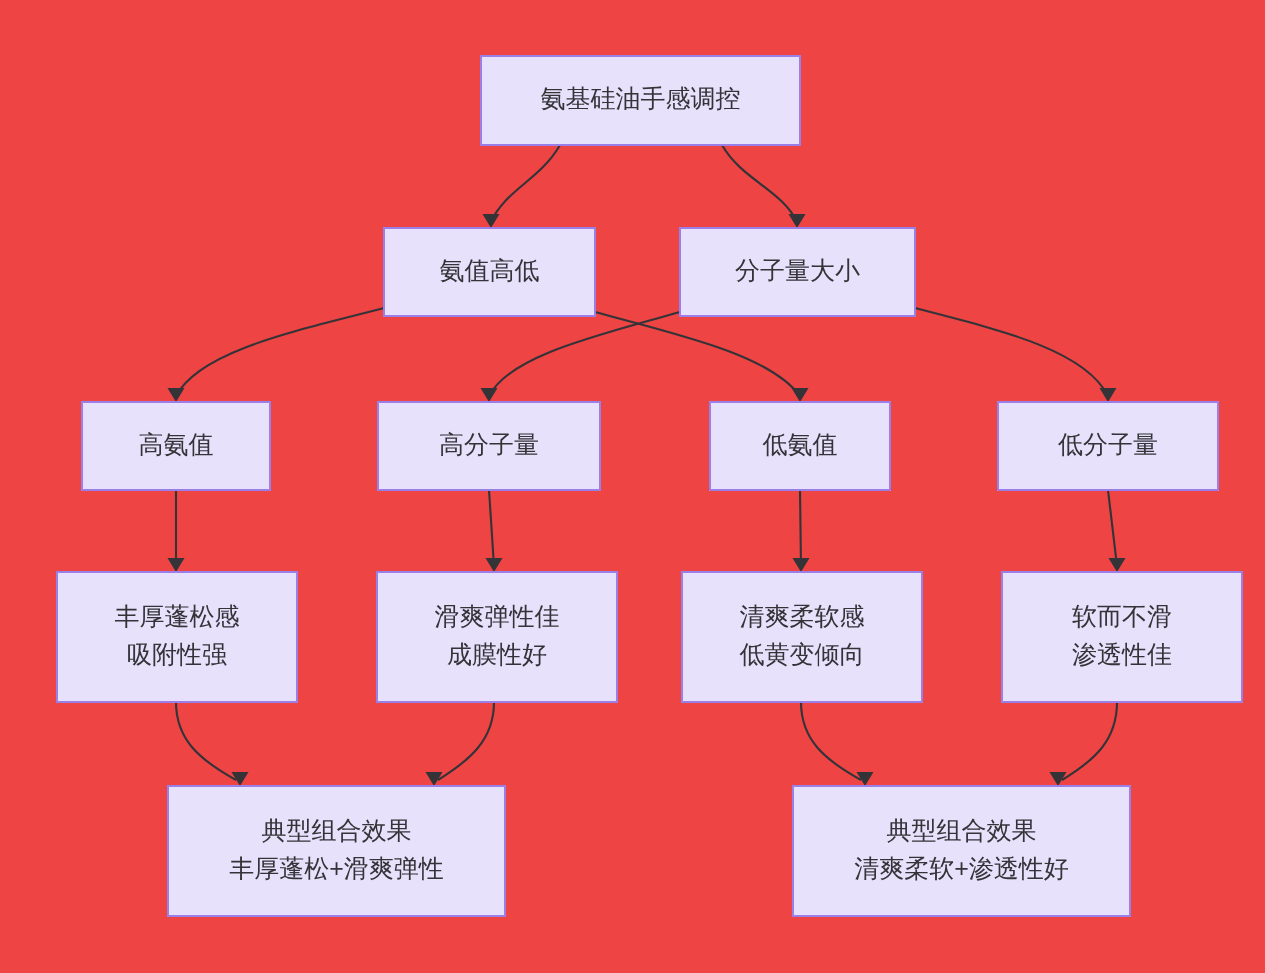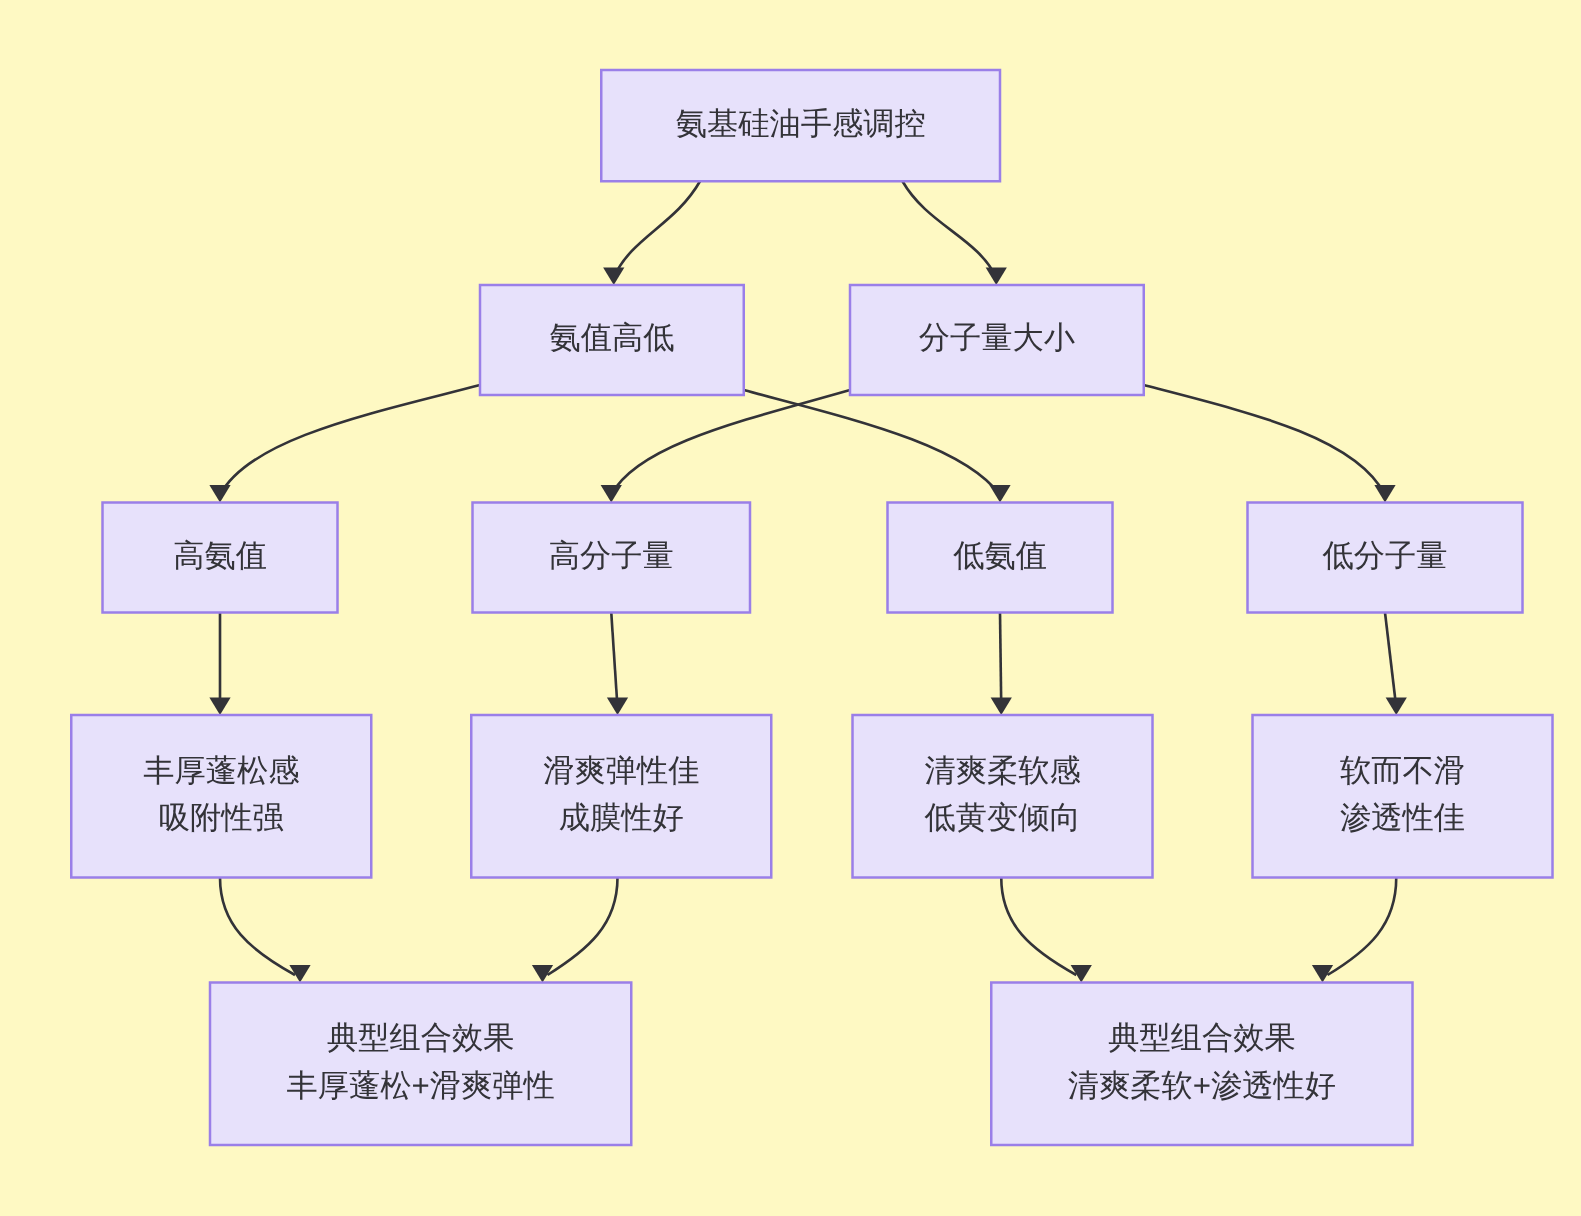--- a/index.html
+++ b/index.html
@@ -10,21 +10,21 @@
   body {
     width: 1265px;
     height: 973px;
     font-family: "Liberation Sans", "DejaVu Sans", sans-serif;
     overflow: hidden;
   }
   #flowchart-root {
     position: relative;
     width: 1265px;
     height: 973px;
-    background: #fef9c3;
+    background: #ef4444;
   }
   svg#diagram {
     display: block;
     width: 1265px;
     height: 973px;
   }
   .node-rect {
     fill: #e7e1fb;
     stroke: #9a7fe8;
     stroke-width: 2;

